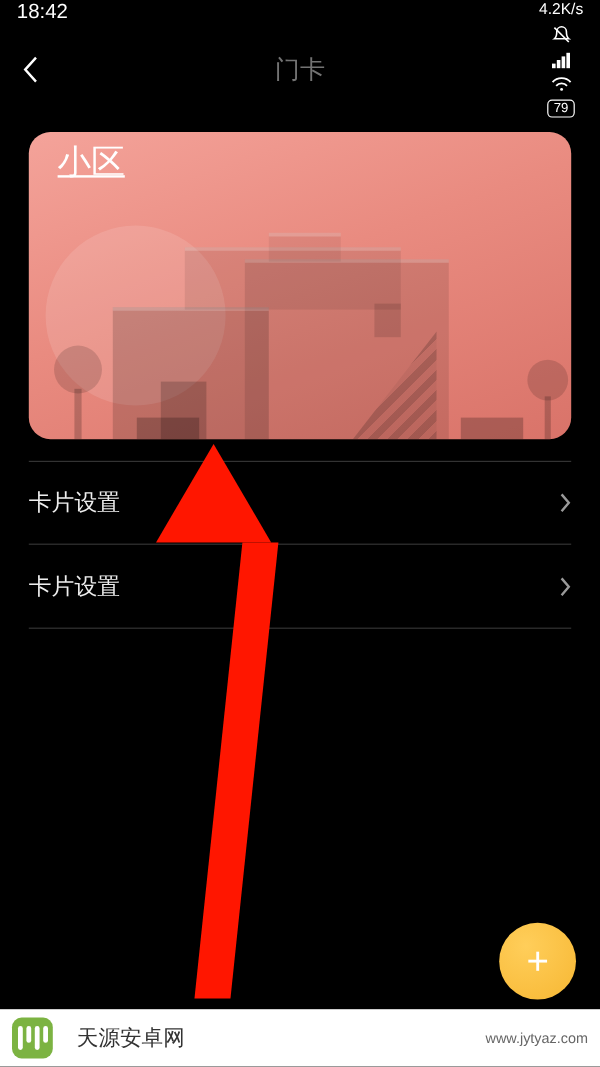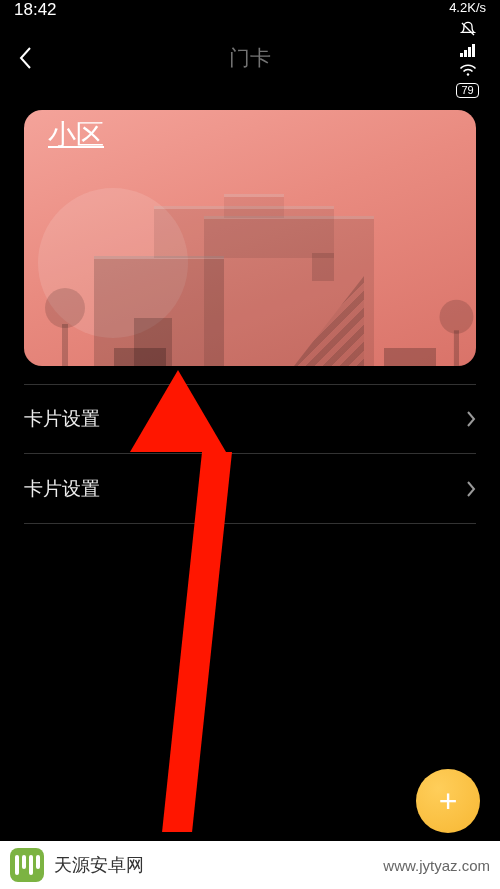--- a/index.html
+++ b/index.html
@@ -185,31 +185,31 @@
   right: 0;
   height: 48px;
   background: #fff;
   display: flex;
   align-items: center;
   justify-content: space-between;
   padding: 0 10px;
   color: #333;
   font-size: 18px;
 }
-.wm-left { display:flex; align-items:center; gap:10px; }
+.wm-left { display:flex; align-items:center; gap:20px; }
 .logo {
   width: 34px; height: 34px; border-radius: 8px;
   background: #7cb342;
   display:flex; align-items:center; justify-content:center;
 }
 .logo-bars { display:flex; gap:3px; }
 .logo-bars span { width:4px; height:20px; background:#fff; border-radius:2px; }
 .logo-bars span:nth-child(2){height:14px;}
 .logo-bars span:nth-child(4){height:14px;}
-.wm-right { font-size: 15px; color: #666; }
+.wm-right { font-size: 12px; color: #666; }
 </style>
 </head>
 <body>
 
 <div class="status-bar">
   <div class="status-left">18:42</div>
   <div class="status-right">
     <span>4.2K/s</span>
     <svg width="16" height="16" viewBox="0 0 24 24" fill="none" stroke="#fff" stroke-width="2">
         <path d="M18 8a6 6 0 10-12 0c0 7-3 9-3 9h18s-3-2-3-9"></path>

